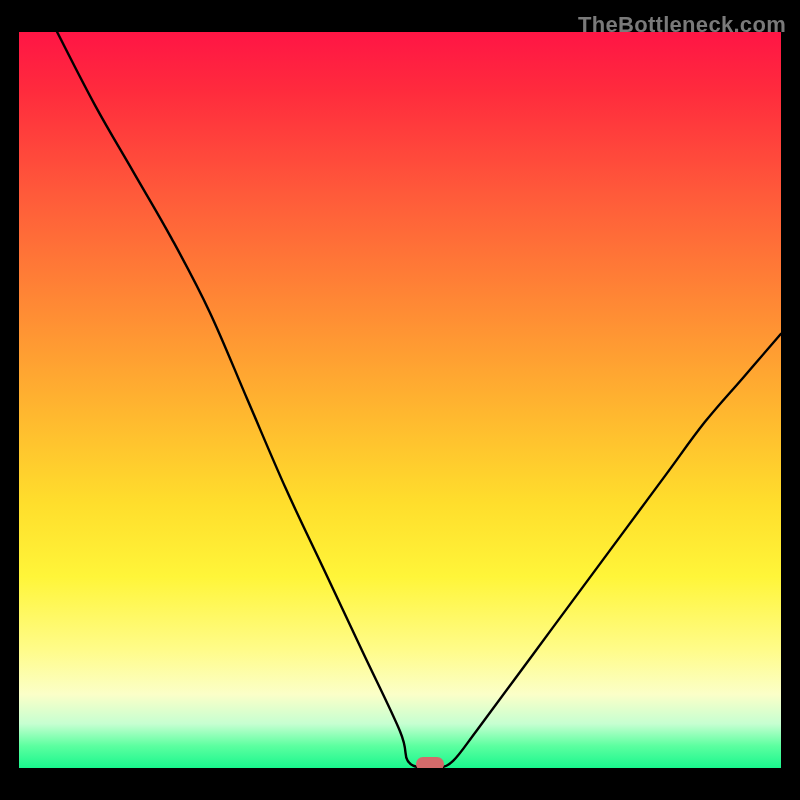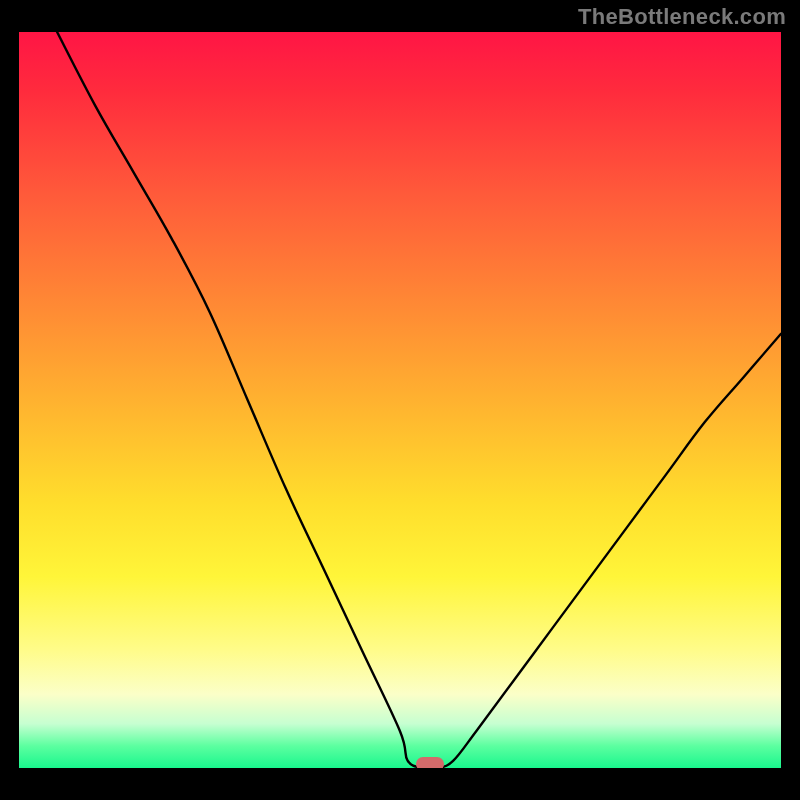--- a/index.html
+++ b/index.html
@@ -12,21 +12,21 @@
     overflow: hidden;
   }
   .frame {
     position: relative;
     width: 800px;
     height: 800px;
     background: #000;
   }
   .watermark {
     position: absolute;
-    top: 4px;
+    top: 12px;
     right: 14px;
     color: #7a7a7a;
     font-size: 22px;
     font-weight: 600;
     letter-spacing: 0.3px;
     user-select: none;
   }
   .plot-area {
     position: absolute;
     left: 19px;

